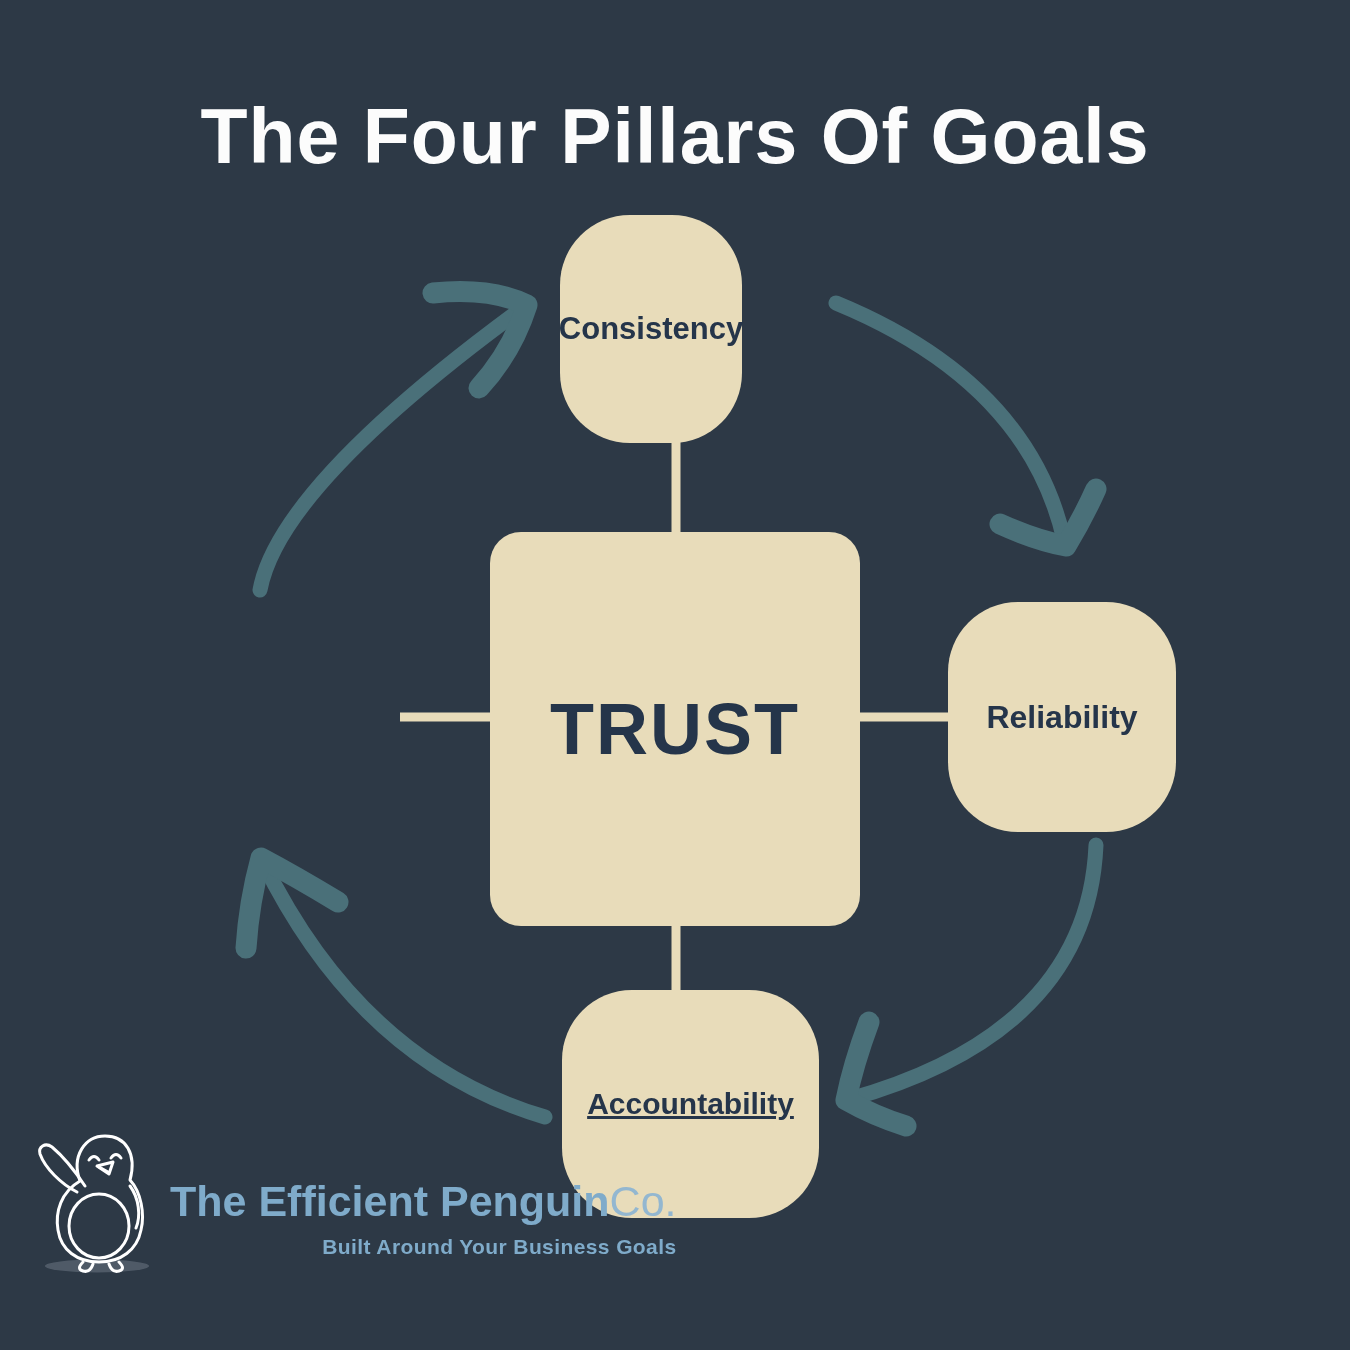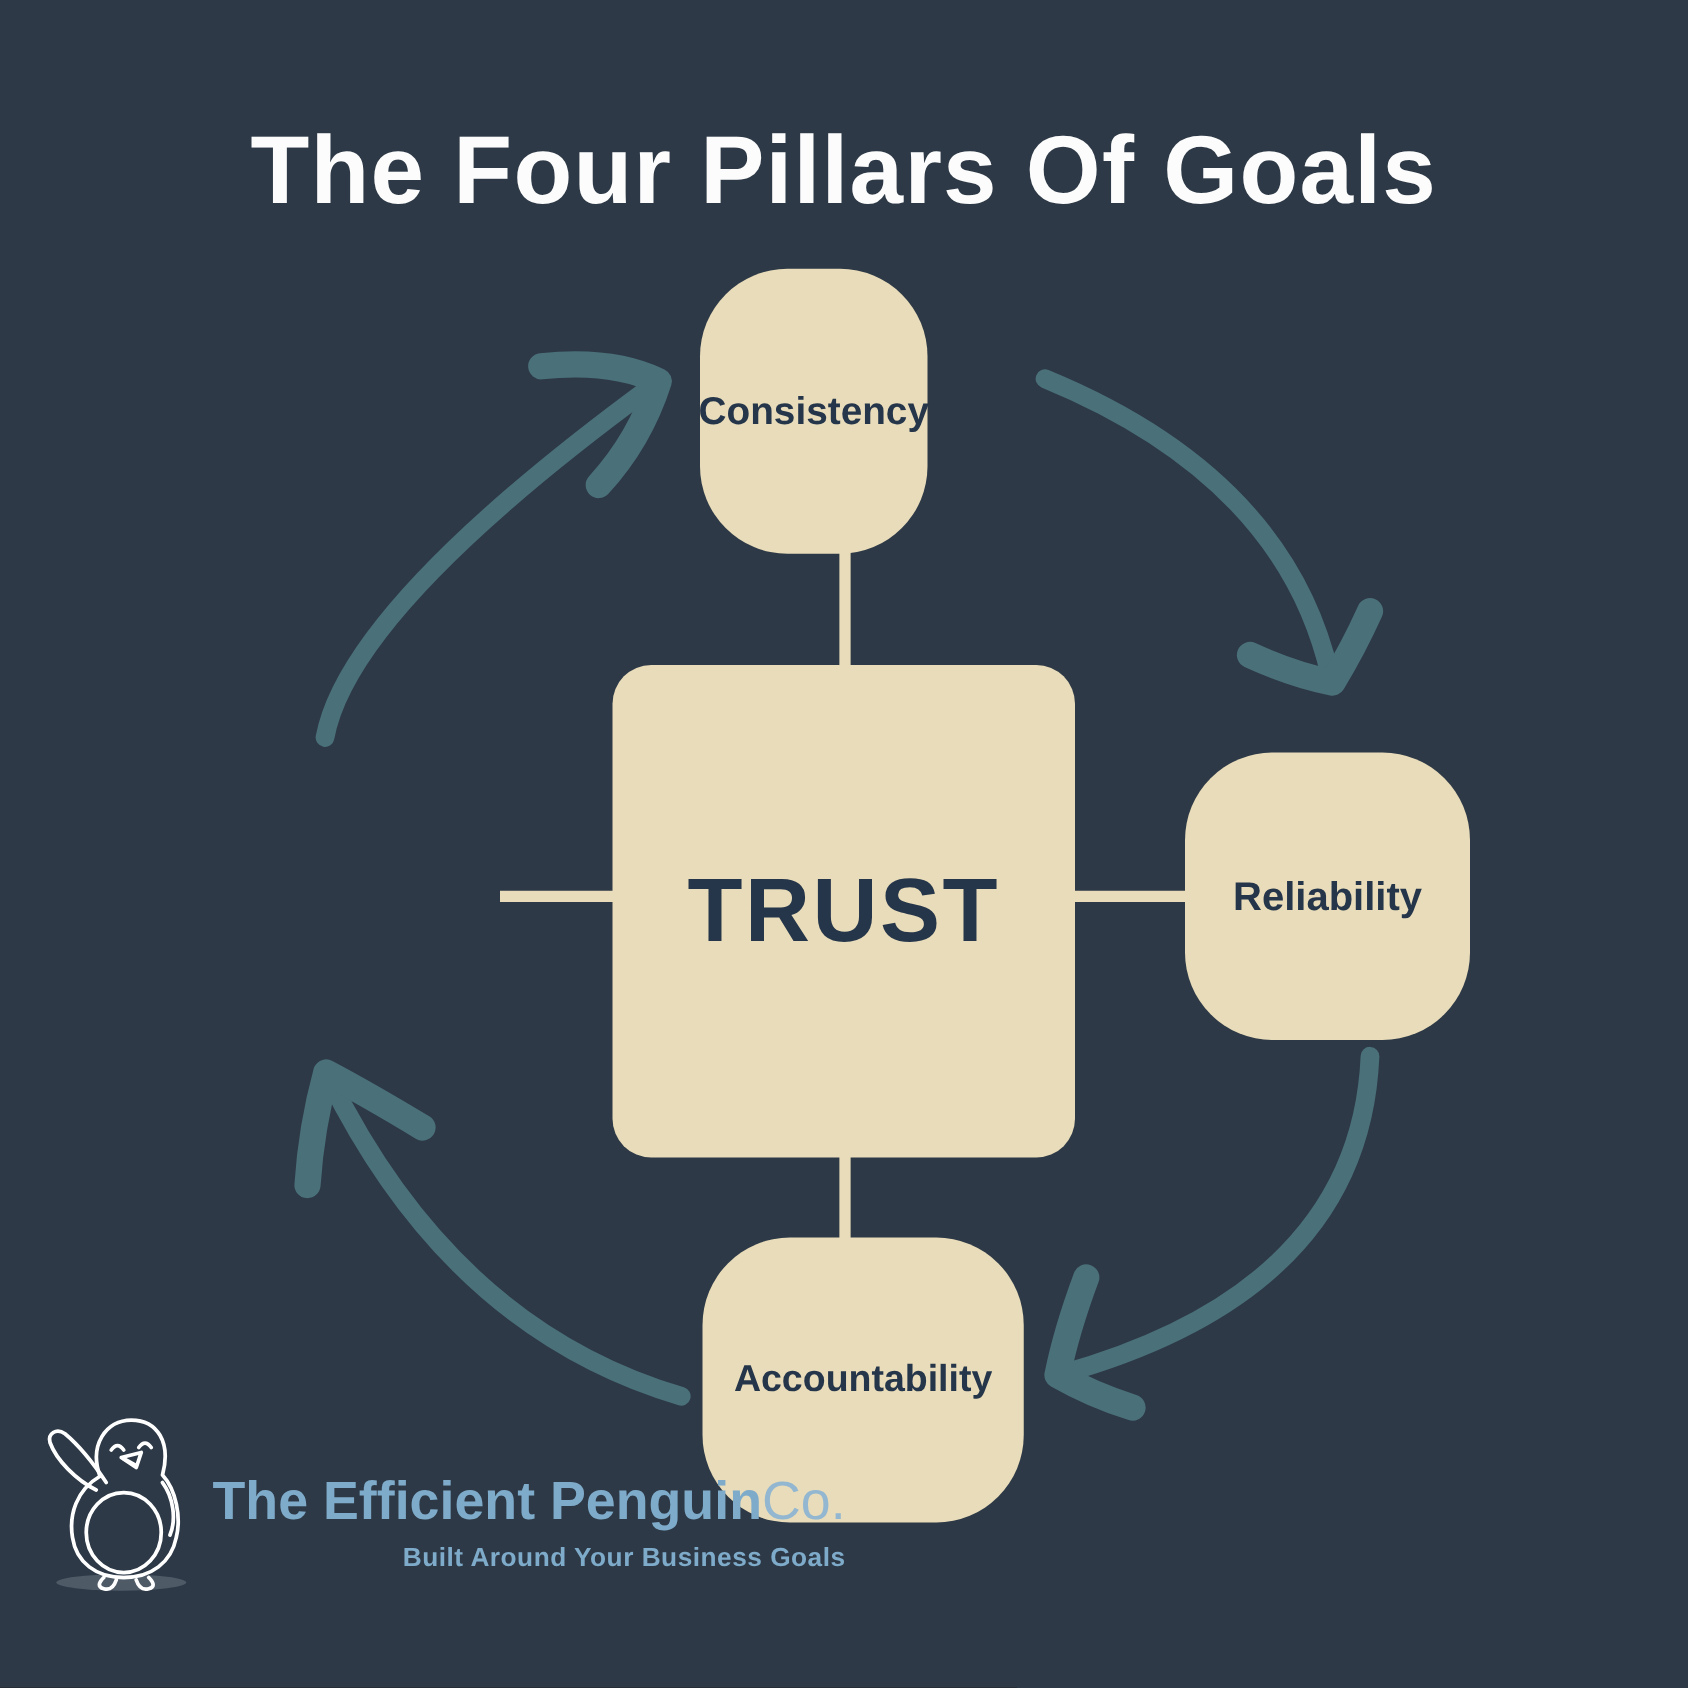--- a/index.html
+++ b/index.html
@@ -44,21 +44,21 @@
     font-weight:bold;
     white-space:nowrap;
   }
   .node.center{
     left:490px;top:532px;width:370px;height:394px;border-radius:31px;
     font-size:72px;font-weight:800;letter-spacing:2px;
   }
   .node.pillar{font-size:31px;border-radius:70px;}
   .node.consistency{left:560px;top:215px;width:182px;height:228px;}
   .node.transparency{left:948px;top:602px;width:228px;height:230px;font-size:32px;}
-  .node.accountability{left:562px;top:990px;width:257px;height:228px;font-size:30px;}
+  .node.accountability{left:562px;top:990px;width:257px;height:228px;font-size:30px;text-decoration:underline;}
   .node.reliability{left:178px;top:602px;width:228px;height:230px;}
   .logo{
     position:absolute;left:33px;top:1126px;width:720px;height:150px;text-align:right;
   }
   .penguin{
     position:absolute;left:0;top:0;width:130px;height:148px;
   }
   .logo-text{
     position:absolute;left:137px;top:54px;
   }

